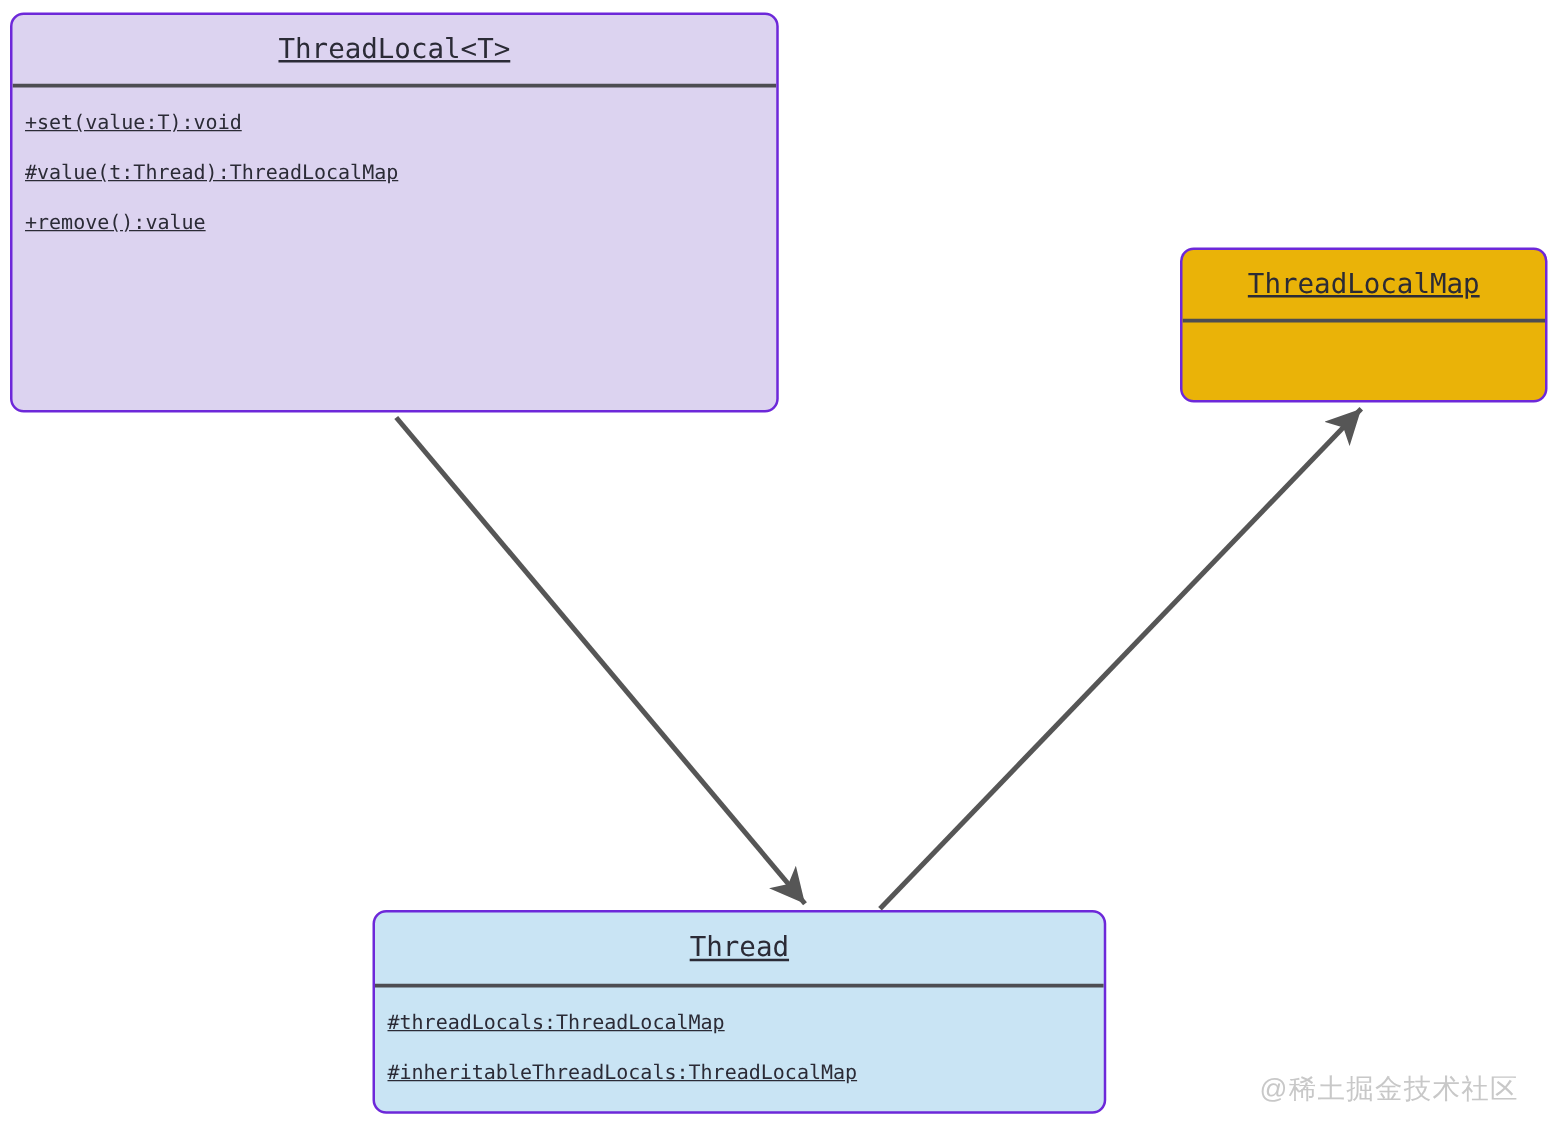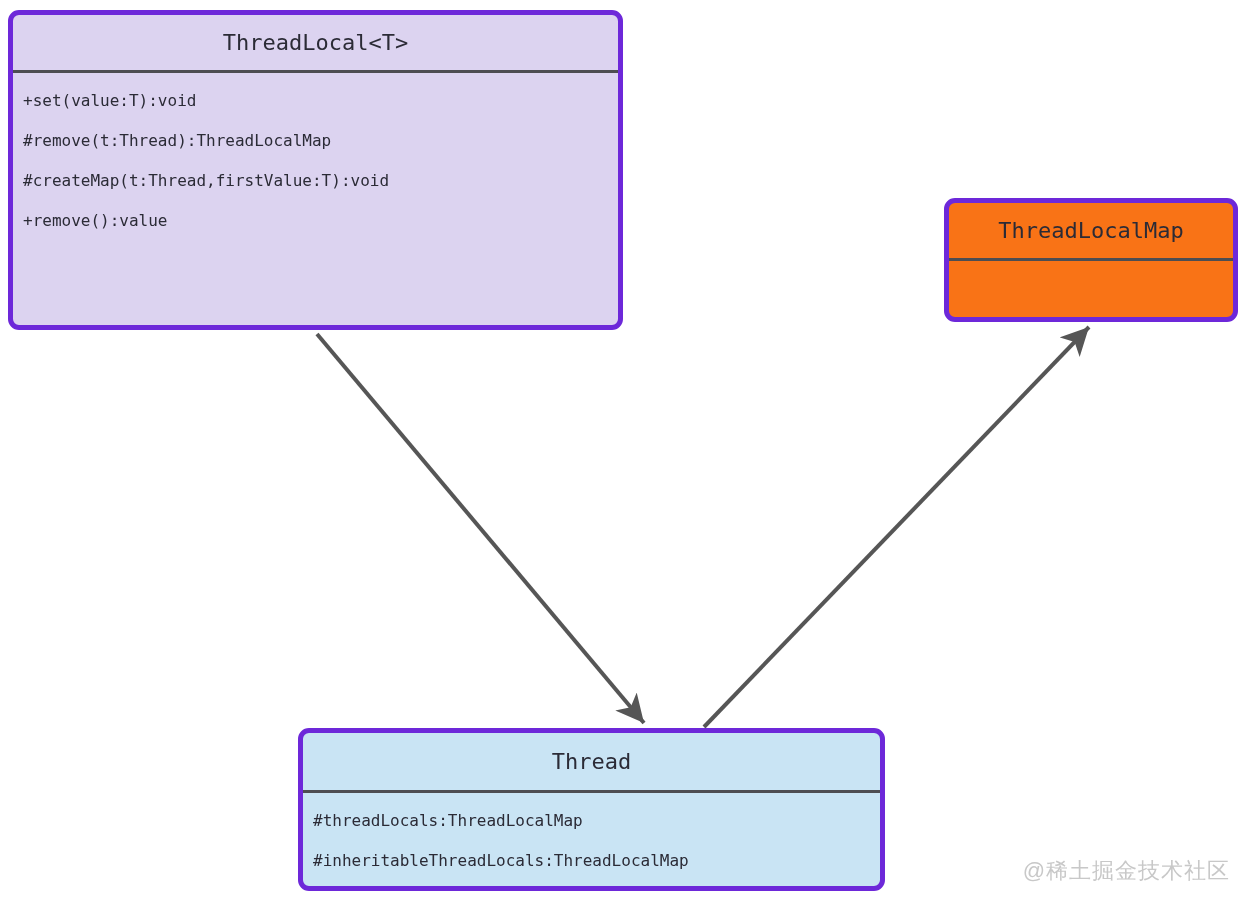--- a/index.html
+++ b/index.html
@@ -7,23 +7,24 @@
   .canvas {
     position: relative;
     width: 1245px;
     height: 901px;
     background: #ffffff;
     overflow: hidden;
     font-family: "DejaVu Sans Mono", "Liberation Mono", monospace;
   }
   .uml-class {
     position: absolute;
-    border: 5px solid #6d28d9;
+    border: 2px solid #6d28d9;
     border-radius: 11px;
     overflow: hidden;
+    text-decoration: underline;
   }
   .uml-class .title {
     display: flex;
     align-items: center;
     justify-content: center;
     font-size: 22px;
     border-bottom: 3px solid #4d4d52;
   }
   .uml-class .body {
     padding: 8px 10px 0 10px;
@@ -44,43 +45,42 @@
   .box-thread { left: 298px; top: 728px; width: 587px; height: 163px; }
   .box-thread .title { height: 60px; }
   .arrow-layer {
     position: absolute;
     left: 0; top: 0;
     width: 1245px; height: 901px;
     pointer-events: none;
   }
   .watermark {
     position: absolute;
-    right: 15px;
+    right: 30px;
     bottom: 15px;
     font-family: "Liberation Sans", "DejaVu Sans", sans-serif;
     font-size: 22px;
     letter-spacing: 1px;
   }
 </style>
 </head>
 <body>
 
 <div class="canvas" style="color: rgb(43, 43, 54);">
 
   <div class="uml-class box-threadlocal" style="background-color: rgb(220, 211, 240);">
     <div class="title">ThreadLocal&lt;T&gt;</div>
     <div class="body">
       <div class="member">+set(value:T):void</div>
-      <div class="member">#remove(t:Thread):ThreadLocalMap</div>
-      <div class="member">#createMap(t:Thread,firstValue:T):void</div>
+      <div class="member">#value(t:Thread):ThreadLocalMap</div>
       <div class="member">+remove():value</div>
     </div>
   </div>
 
-  <div class="uml-class box-threadlocalmap" style="background-color: #f97316;">
+  <div class="uml-class box-threadlocalmap" style="background-color: #eab308;">
     <div class="title">ThreadLocalMap</div>
     <div class="body"></div>
   </div>
 
   <div class="uml-class box-thread" style="background-color: rgb(201, 228, 244);">
     <div class="title">Thread</div>
     <div class="body">
       <div class="member">#threadLocals:ThreadLocalMap</div>
       <div class="member">#inheritableThreadLocals:ThreadLocalMap</div>
     </div>

